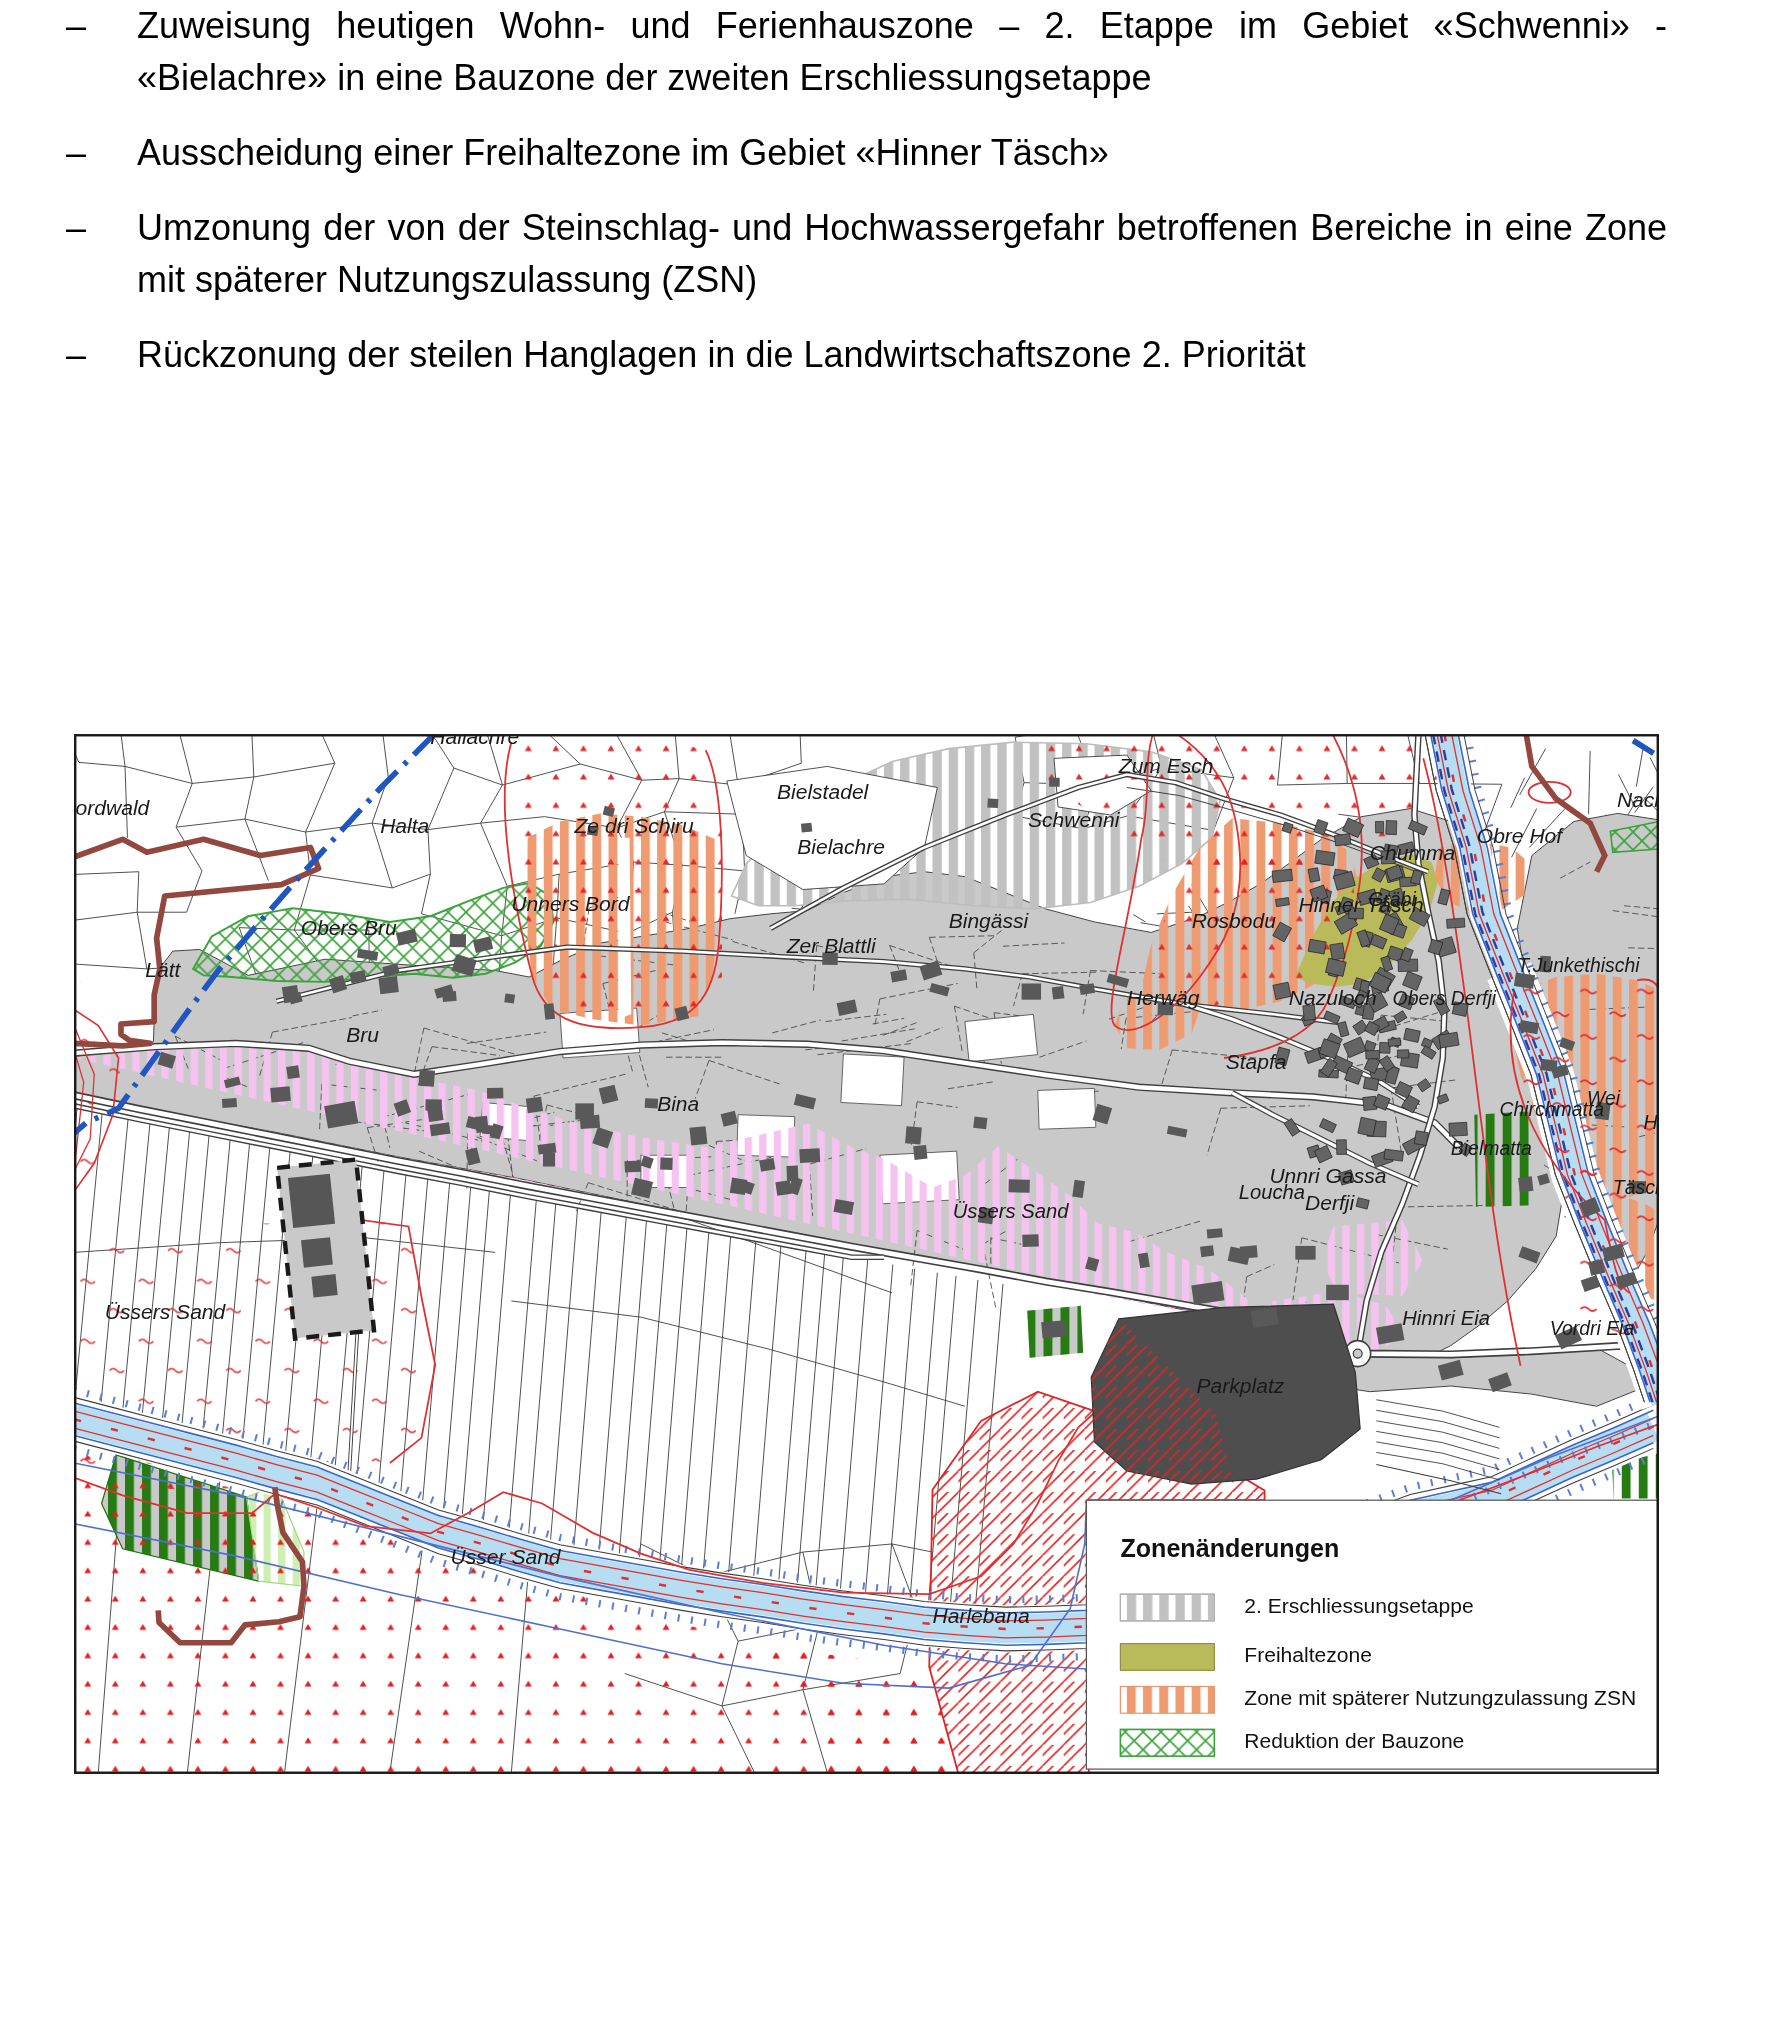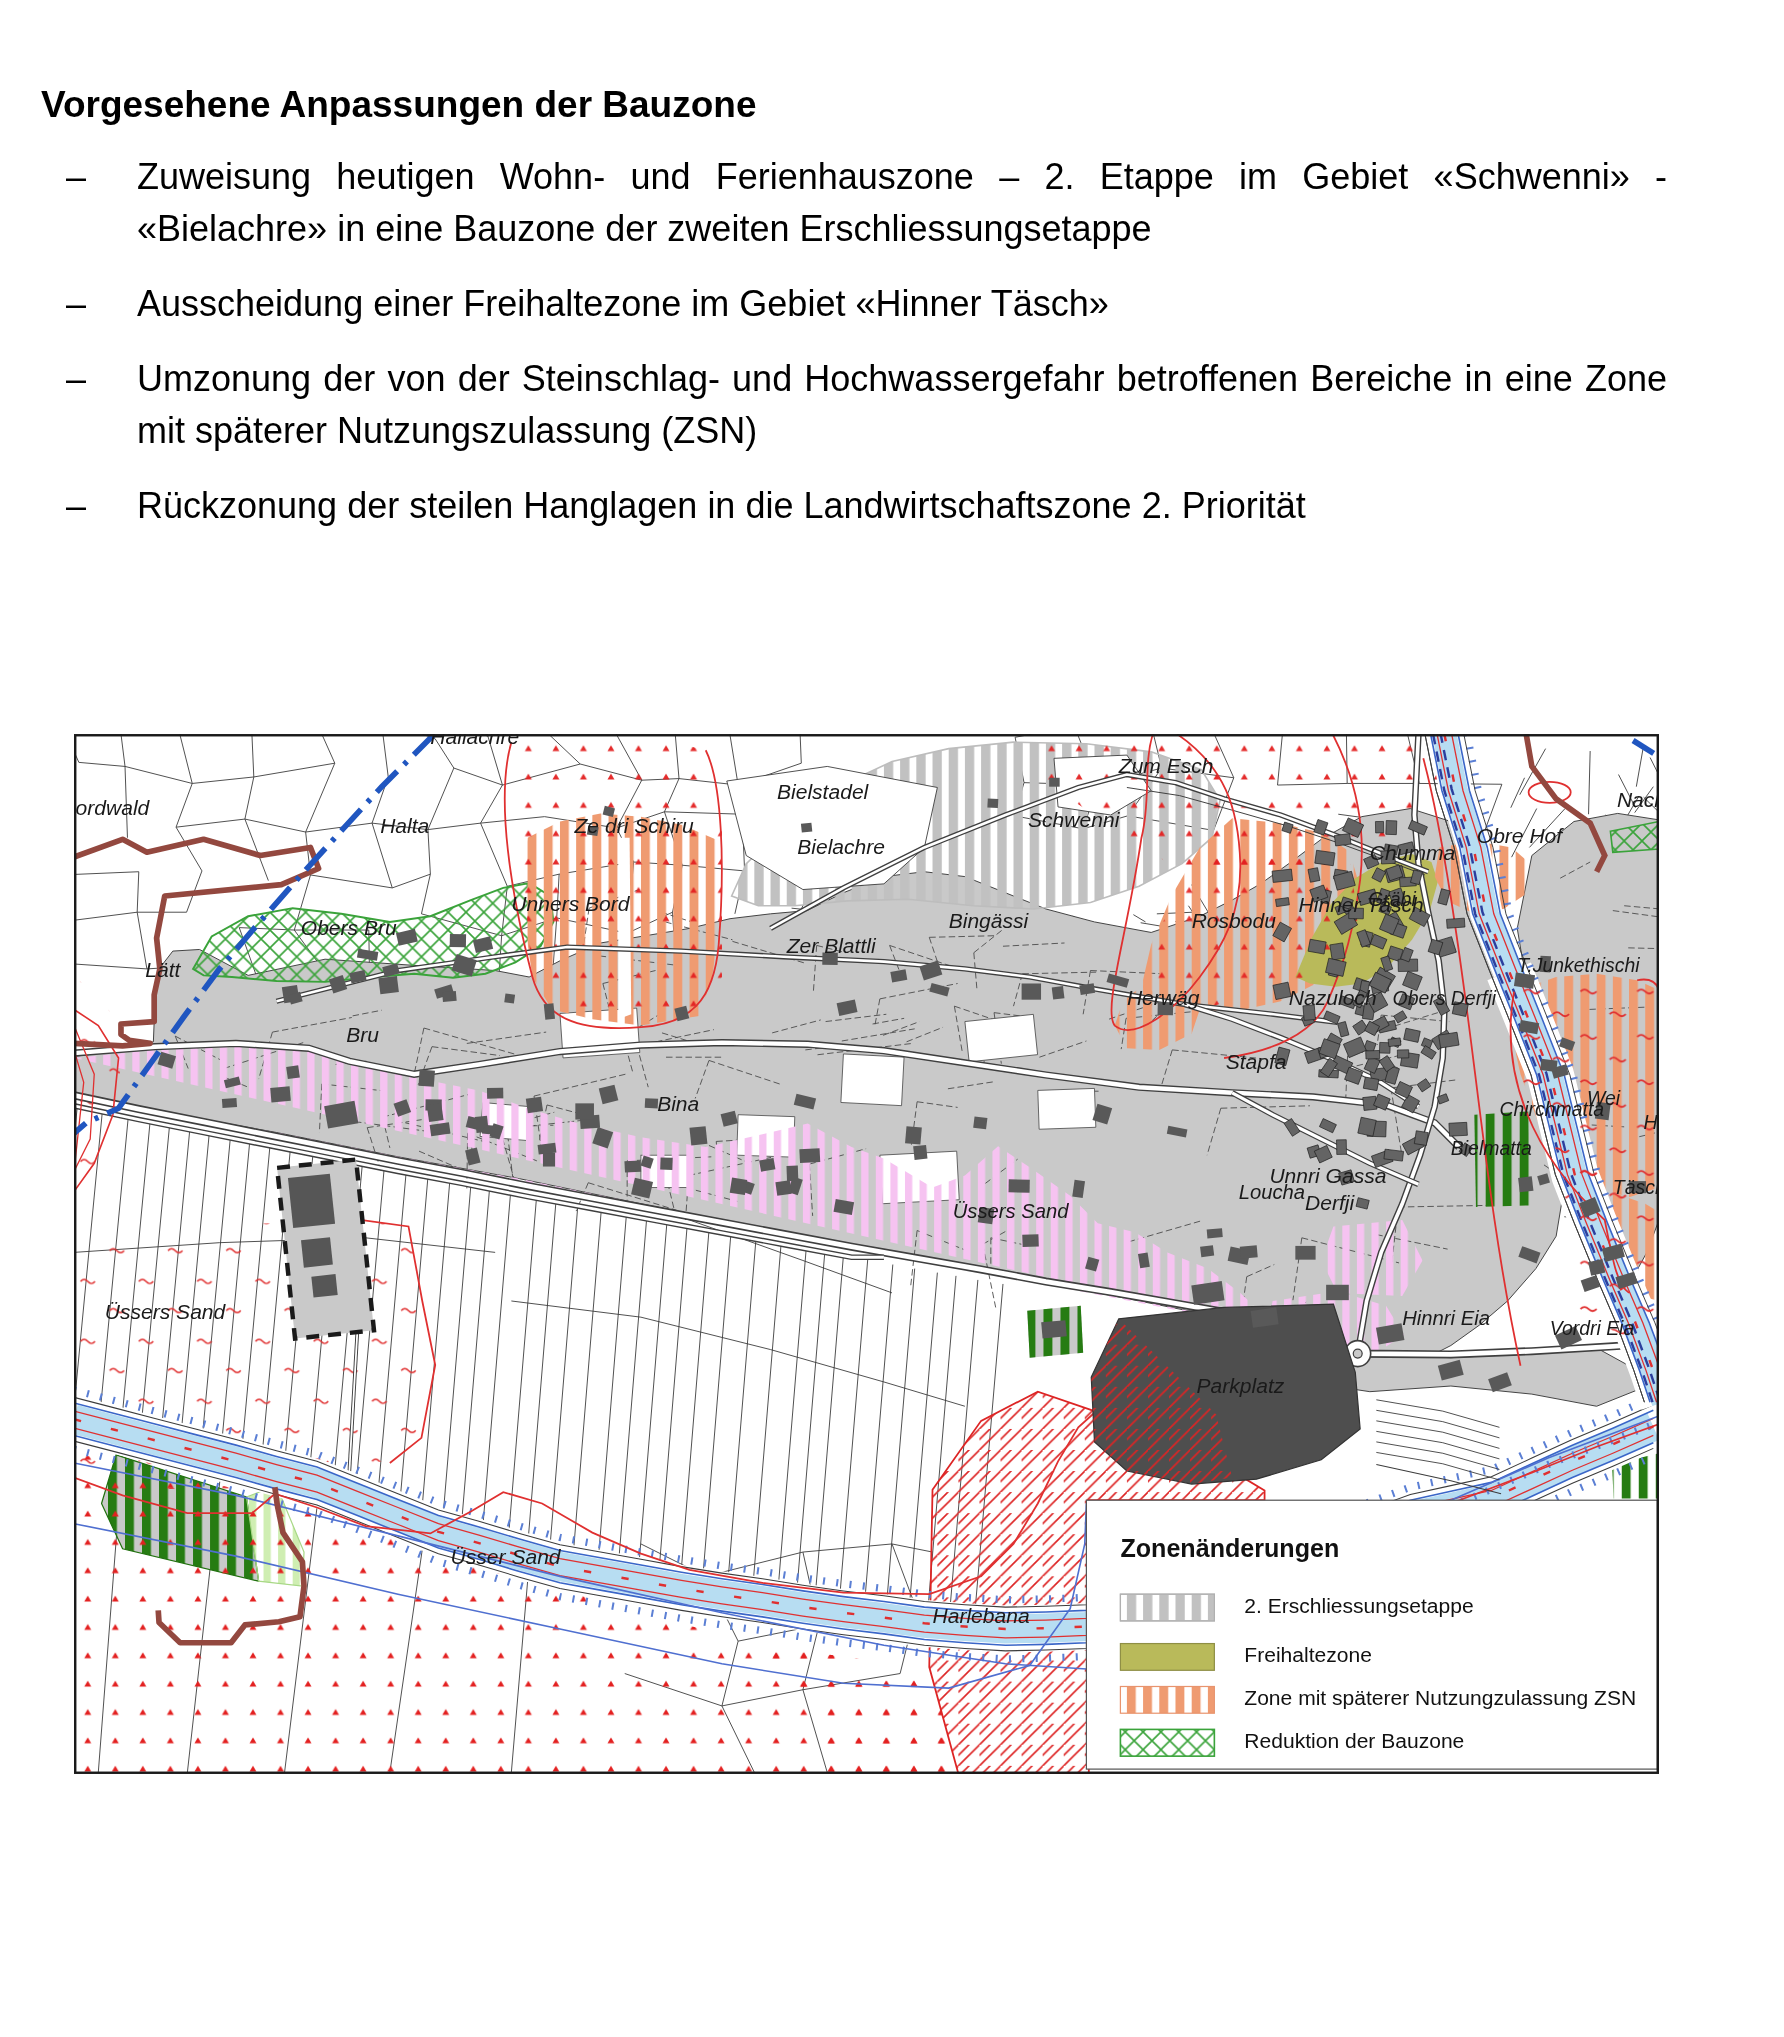--- a/index.html
+++ b/index.html
@@ -9,21 +9,20 @@
 p.intro{font-size:36px;line-height:52px;margin:0 0 26px 0;}
 ul.b{list-style:none;margin:0;padding:0;}
 ul.b li{position:relative;margin:0 0 23px 96px;width:1530px;font-size:36px;line-height:52px;text-align:justify;}
 ul.b li:last-child{margin-bottom:0;}
 ul.b li .d{position:absolute;left:-71px;top:0;}
 ul.b li.nj{text-align:left;}
 </style></head>
 <body>
 
 <div class="text">
-<h1>Vorgesehene Anpassungen der Bauzone</h1>
 
 
 <ul class="b">
 <li><span class="d">–</span>Zuweisung heutigen Wohn- und Ferienhauszone – 2. Etappe im Gebiet «Schwenni» - «Bielachre» in eine Bauzone der zweiten Erschliessungsetappe</li>
 <li class="nj"><span class="d">–</span>Ausscheidung einer Freihaltezone im Gebiet «Hinner Täsch»</li>
 <li><span class="d">–</span>Umzonung der von der Steinschlag- und Hochwassergefahr betroffenen Bereiche in eine Zone mit späterer Nutzungszulassung (ZSN)</li>
 <li class="nj"><span class="d">–</span>Rückzonung der steilen Hanglagen in die Landwirtschaftszone 2. Priorität</li>
 </ul>
 </div>
 

